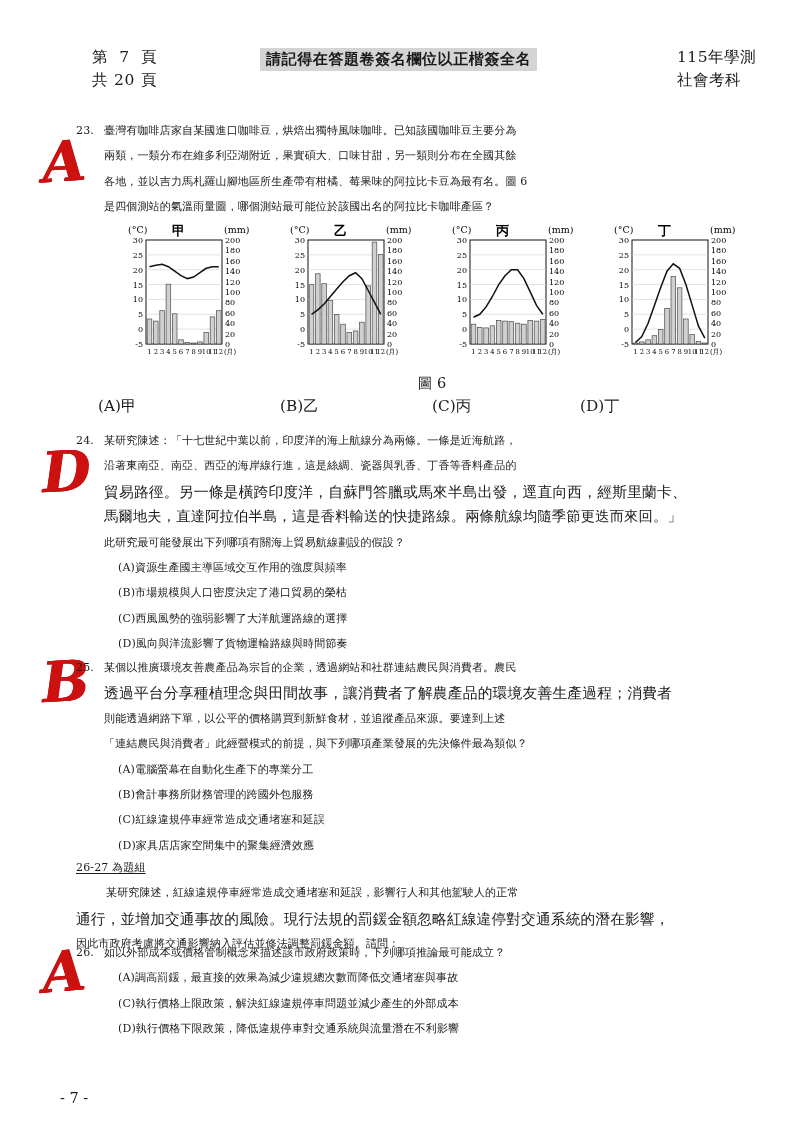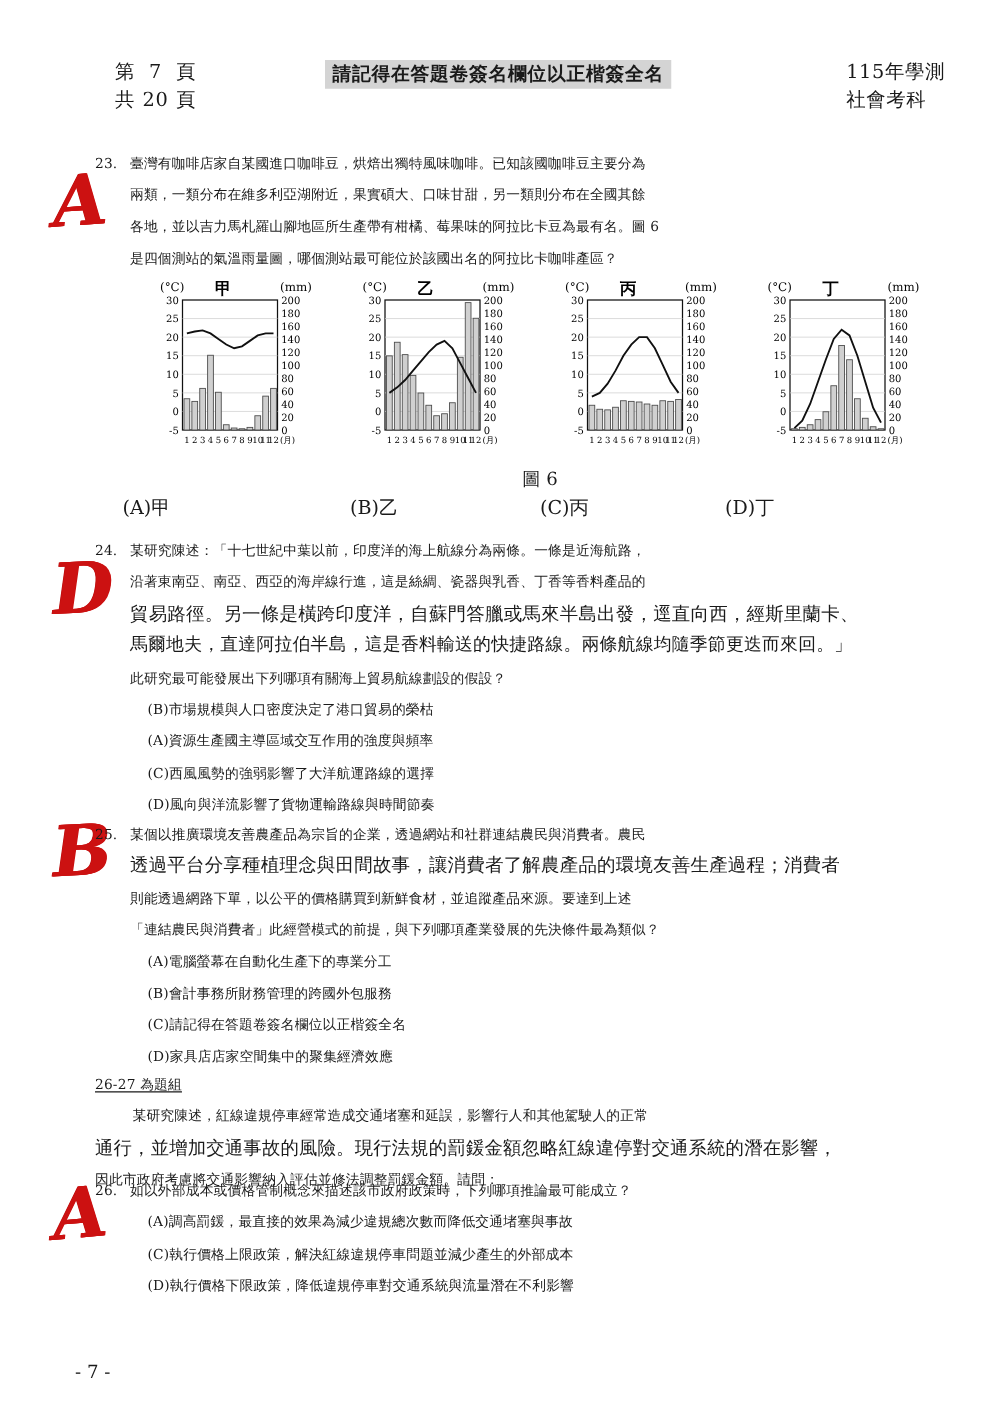--- a/index.html
+++ b/index.html
@@ -471,36 +471,36 @@
   </div>
 
   <div class="qblock" style="top:428px;">
     <div class="qline">
       <span class="qnum">24.</span><span>某研究陳述：「十七世紀中葉以前，印度洋的海上航線分為兩條。一條是近海航路，</span>
     </div>
     <div class="qline indent">沿著東南亞、南亞、西亞的海岸線行進，這是絲綢、瓷器與乳香、丁香等香料產品的</div>
     <div class="qline indent" style="font-size:14.8px;">貿易路徑。另一條是橫跨印度洋，自蘇門答臘或馬來半島出發，逕直向西，經斯里蘭卡、</div>
     <div class="qline indent" style="font-size:14.3px;">馬爾地夫，直達阿拉伯半島，這是香料輸送的快捷路線。兩條航線均隨季節更迭而來回。」</div>
     <div class="qline indent">此研究最可能發展出下列哪項有關海上貿易航線劃設的假設？</div>
+    <div class="qline indent2">(A)資源生產國主導區域交互作用的強度與頻率</div>
     <div class="qline indent2">(B)市場規模與人口密度決定了港口貿易的榮枯</div>
-    <div class="qline indent2">(A)資源生產國主導區域交互作用的強度與頻率</div>
     <div class="qline indent2">(C)西風風勢的強弱影響了大洋航運路線的選擇</div>
     <div class="qline indent2">(D)風向與洋流影響了貨物運輸路線與時間節奏</div>
   </div>
 
   <div class="qblock" style="top:655px;">
     <div class="qline">
       <span class="qnum">25.</span><span>某個以推廣環境友善農產品為宗旨的企業，透過網站和社群連結農民與消費者。農民</span>
     </div>
     <div class="qline indent" style="font-size:14.8px;">透過平台分享種植理念與田間故事，讓消費者了解農產品的環境友善生產過程；消費者</div>
     <div class="qline indent">則能透過網路下單，以公平的價格購買到新鮮食材，並追蹤產品來源。要達到上述</div>
     <div class="qline indent">「連結農民與消費者」此經營模式的前提，與下列哪項產業發展的先決條件最為類似？</div>
     <div class="qline indent2">(A)電腦螢幕在自動化生產下的專業分工</div>
     <div class="qline indent2">(B)會計事務所財務管理的跨國外包服務</div>
-    <div class="qline indent2">(C)請記得在答題卷簽名欄位以正楷簽全名</div>
+    <div class="qline indent2">(C)紅線違規停車經常造成交通堵塞和延誤</div>
     <div class="qline indent2">(D)家具店店家空間集中的聚集經濟效應</div>
   </div>
 
   <div class="qblock" style="top:855px;">
     <div class="qline">
       <span class="ul">26-27 為題組</span>
     </div>
     <div class="qline" style="padding-left:30px;">某研究陳述，紅線違規停車經常造成交通堵塞和延誤，影響行人和其他駕駛人的正常</div>
     <div class="qline" style="font-size:14.7px;">通行，並增加交通事故的風險。現行法規的罰鍰金額忽略紅線違停對交通系統的潛在影響，</div>
     <div class="qline">因此市政府考慮將交通影響納入評估並修法調整罰鍰金額。請問：</div>

